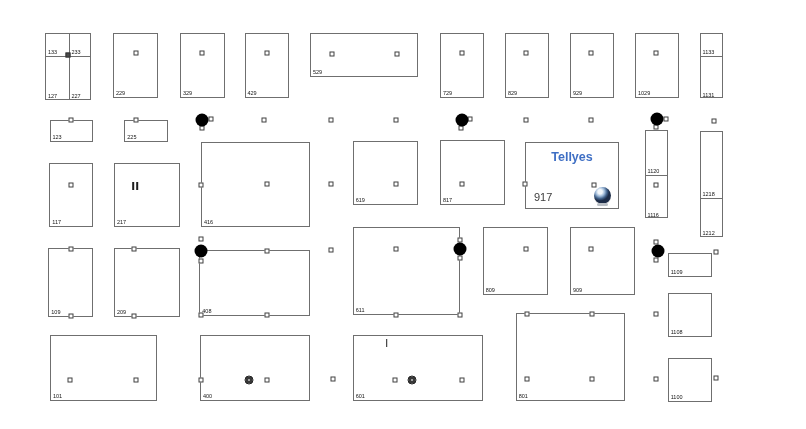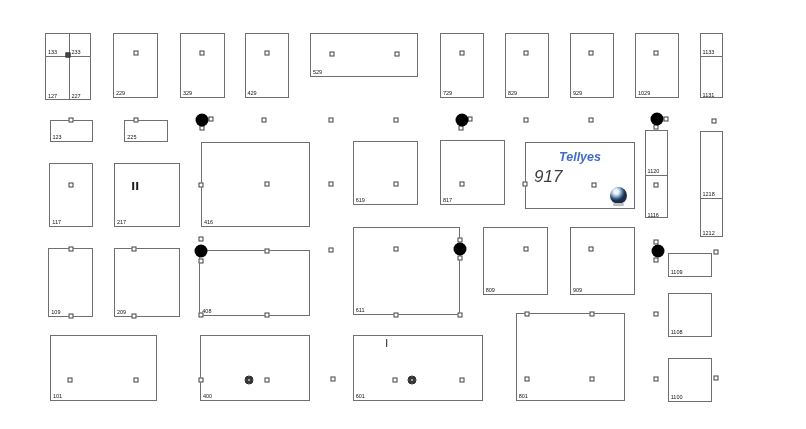--- a/index.html
+++ b/index.html
@@ -35,21 +35,21 @@
   }
   .bar{
     position:absolute;width:1.6px;height:8px;background:#1d1d1d;
     transform:translate(-50%,-50%);
   }
   .tellyes-title{
     position:absolute;left:0;right:0;top:6px;text-align:center;
     font-weight:bold;font-size:12.5px;line-height:1.3;
   }
   .tellyes-number{
-    position:absolute;left:8px;bottom:21px;font-size:17px;color:#3d3d3d;text-align:right;
+    position:absolute;left:8px;bottom:5px;font-size:11px;color:#3d3d3d;text-align:right;
   }
   .tellyes-logo{
     position:absolute;right:7px;bottom:4px;width:17px;height:17px;border-radius:50%;
     background:radial-gradient(circle at 36% 28%, #f2f6fa 0 2.2px, #9db9d8 4.5px, #3d5d86 7px, #1d2c47 9px);
     box-shadow:0 1px 0 rgba(0,0,0,.15);
   }
   .tellyes-logo::after{
     content:"";position:absolute;left:3px;bottom:-2px;width:11px;height:3px;border-radius:2px;
     background:#b9bec4;
   }
@@ -109,21 +109,21 @@
     </div>
     <div class="booth" style="left: 201px; top: 141.7px; width: 109px; height: 85px;">
       <div class="booth-label" style="left: 2px; top: 82px;">416</div>
     </div>
     <div class="booth" style="left: 352.7px; top: 141px; width: 65.6px; height: 64px;">
       <div class="booth-label" style="left: 2px; top: 61px;">619</div>
     </div>
     <div class="booth" style="left: 440px; top: 140px; width: 65px; height: 65px;">
       <div class="booth-label" style="left: 2px; top: 62px;">817</div>
     </div>
-    <div class="booth" style="left: 525px; top: 141.5px; width: 110px; height: 67px; font-style: italic;">
+    <div class="booth" style="left: 525px; top: 141.5px; width: 94px; height: 67px;">
       <div class="tellyes-title" style="color: rgb(63, 111, 196);">
         <div>Tellyes</div>
       </div>
       <div class="tellyes-number">917</div>
       <div class="tellyes-logo"></div>
     </div>
     <div class="booth" style="left: 645px; top: 130px; width: 23px; height: 88px;">
       <div class="hdiv" style="top: 44px;"></div>
       <div class="booth-label" style="left: 1.5px; top: 43px;">1120</div>
       <div class="booth-label" style="left: 1.5px; top: 86.5px;">1116</div>

